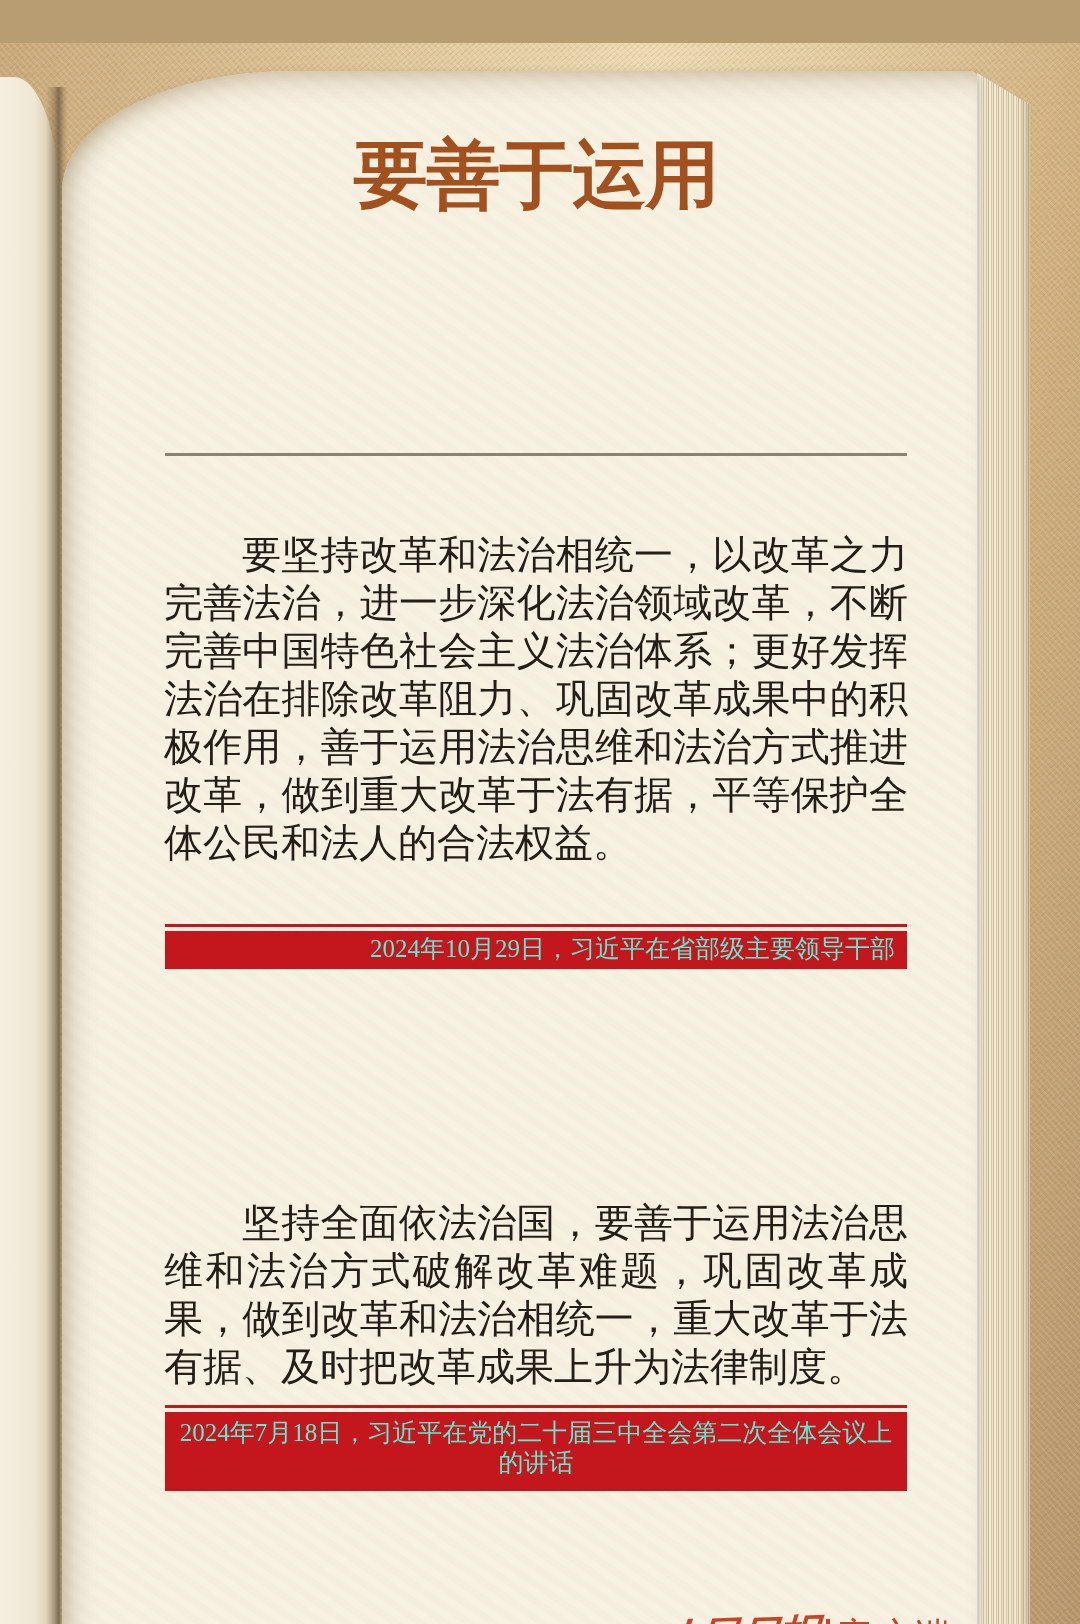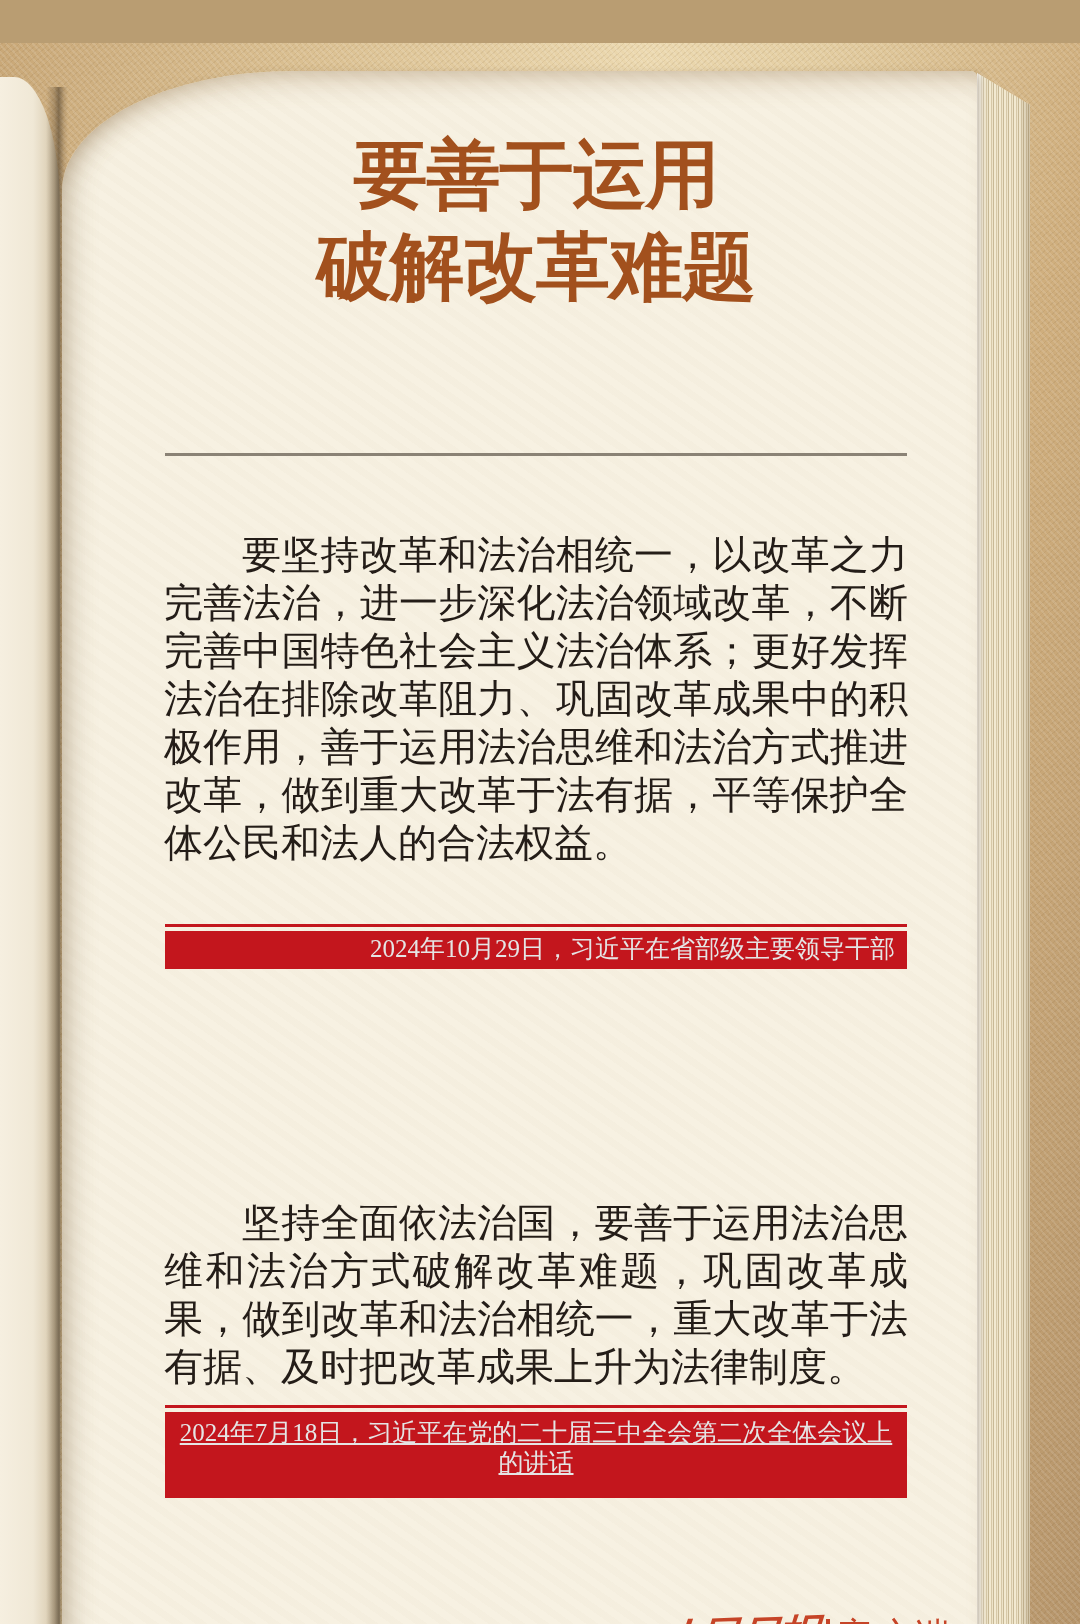--- a/index.html
+++ b/index.html
@@ -66,26 +66,26 @@
     font-size:39px;line-height:48px;color:#241d18;
     text-align:justify;text-indent:2em;word-break:break-all;
   }
   .para1{top:460px;}
   .para2{top:1128px;}
   .attr{position:absolute;left:103px;width:742px;}
   .attr1{top:853px;}
   .attr2{top:1334px;}
   .attr-rule{height:3px;background:#c3161d;margin-bottom:4px;}
   .attr-bar{
-    background:#c3161d;color:#e5e5e5;
+    background:#c3161d;color:#5eead4;
     font-size:25px;line-height:30px;
     padding:3px 12px 5px;
   }
   .attr-bar-right{text-align:right;}
-  .attr-bar-center{text-align:center;padding:6px 12px 20px;text-decoration:underline;}
+  .attr-bar-center{text-align:center;padding:6px 12px 13px;}
   .logo{
     position:absolute;right:26px;top:1538px;
     display:flex;align-items:center;color:#c64427;white-space:nowrap;
   }
   .logo-script{
     font-size:41px;font-weight:bold;font-style:italic;
     letter-spacing:-2px;transform:skewX(-6deg) rotate(-2deg);
   }
   .logo-bar{
     width:4px;height:36px;background:#c64427;margin:0 7px 0 9px;
@@ -100,21 +100,20 @@
 
 <div class="scene">
   <div class="fabric"></div>
   <div class="left-page"></div>
   <div class="gutter"></div>
   <div class="edge-stack"></div>
 
   <div class="page">
     <div class="title">
       <div class="title-line">要善于运用</div>
-      <div class="title-line">破解改革难题</div>
     </div>
 
     <div class="divider"></div>
 
     <div class="para para1">要坚持改革和法治相统一，以改革之力完善法治，进一步深化法治领域改革，不断完善中国特色社会主义法治体系；更好发挥法治在排除改革阻力、巩固改革成果中的积极作用，善于运用法治思维和法治方式推进改革，做到重大改革于法有据，平等保护全体公民和法人的合法权益。</div>
 
     <div class="attr attr1">
       <div class="attr-rule"></div>
       <div class="attr-bar attr-bar-right">
         <div>2024年10月29日，习近平在省部级主要领导干部</div>

